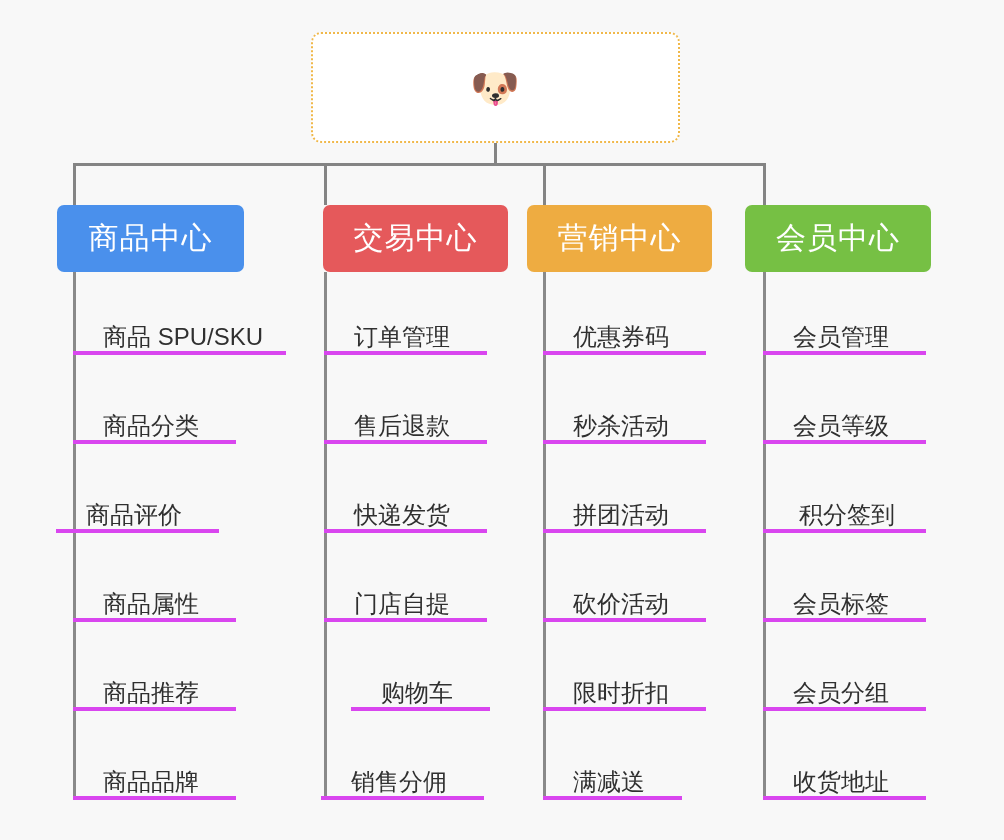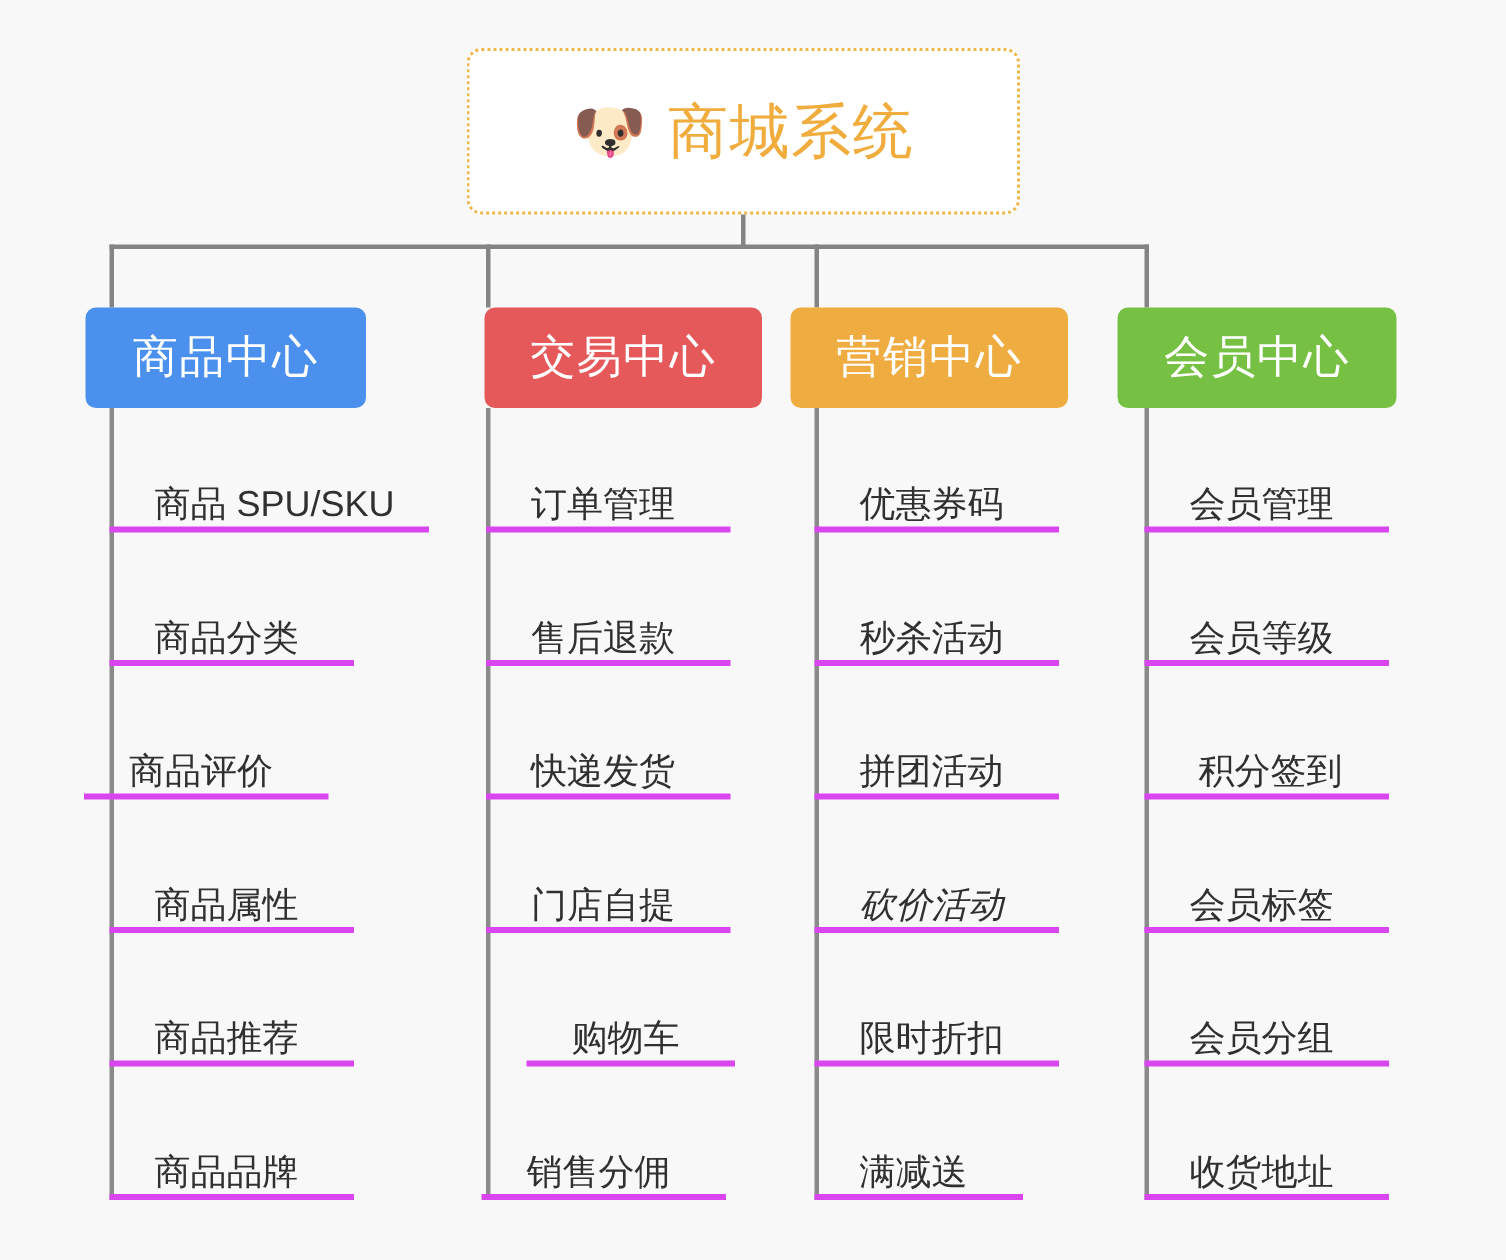--- a/index.html
+++ b/index.html
@@ -96,21 +96,20 @@
     line-height: 1.05;
   }
 </style>
 </head>
 <body>
 
 <div id="canvas">
 
   <div class="root-node">
     <span class="root-emoji">🐶</span>
-    <span class="root-title">商城系统</span>
   </div>
 
   <div id="connectors">
       <div class="conn conn-v" style="left: 494px; top: 143px; height: 23px;"></div>
       <div class="conn conn-h" style="left: 73px; top: 163px; width: 693px;"></div>
       <div class="conn conn-v" style="left: 73px; top: 163px; height: 42px;"></div>
       <div class="conn conn-v" style="left: 324px; top: 163px; height: 42px;"></div>
       <div class="conn conn-v" style="left: 543px; top: 163px; height: 42px;"></div>
       <div class="conn conn-v" style="left: 763px; top: 163px; height: 42px;"></div>
     </div>
@@ -166,21 +165,21 @@
       <div class="trunk" style="left: 543px; top: 272px; height: 528px;"></div>
       <div class="leaf" style="left: 543px; top: 311px; width: 163px;">
         <span class="leaf-label">优惠券码</span>
       </div>
       <div class="leaf" style="left: 543px; top: 400px; width: 163px;">
         <span class="leaf-label">秒杀活动</span>
       </div>
       <div class="leaf" style="left: 543px; top: 489px; width: 163px;">
         <span class="leaf-label">拼团活动</span>
       </div>
-      <div class="leaf" style="left: 543px; top: 578px; width: 163px; font-style: italic;">
+      <div class="leaf" style="left: 543px; top: 578px; width: 163px;">
         <span class="leaf-label">砍价活动</span>
       </div>
       <div class="leaf" style="left: 543px; top: 667px; width: 163px;">
         <span class="leaf-label">限时折扣</span>
       </div>
       <div class="leaf" style="left: 543px; top: 756px; width: 139px;">
         <span class="leaf-label">满减送</span>
       </div>
       <div class="cat-box" style="left: 745px; width: 186px; background: rgb(118, 192, 68);">
         <span class="cat-label">会员中心</span>

